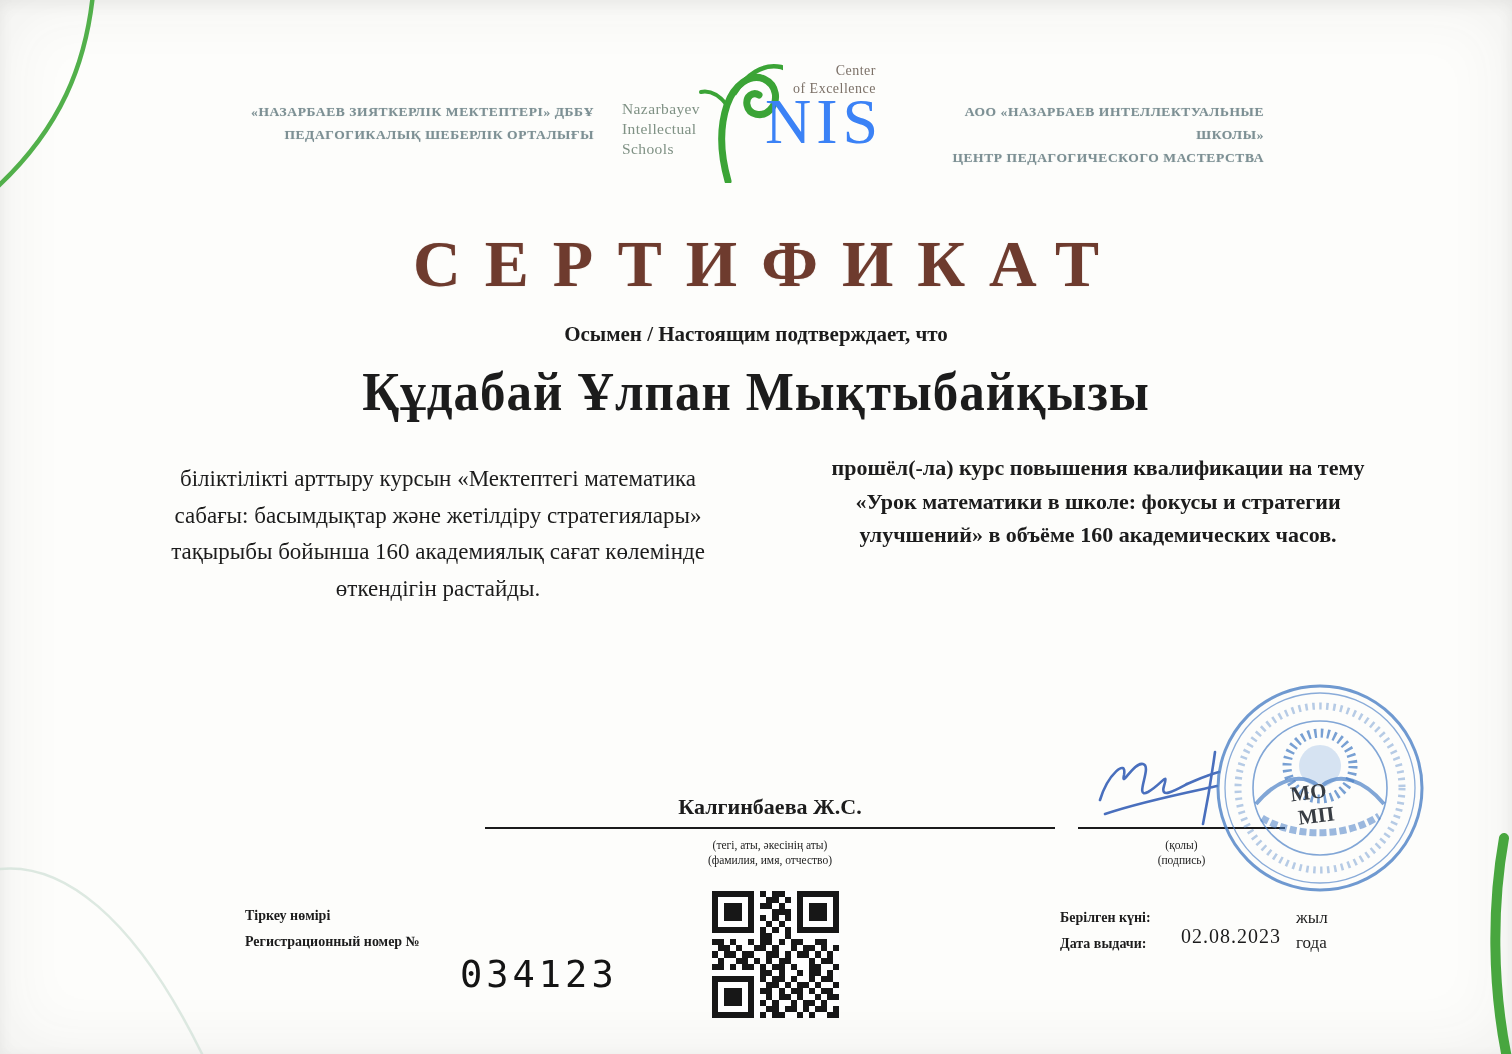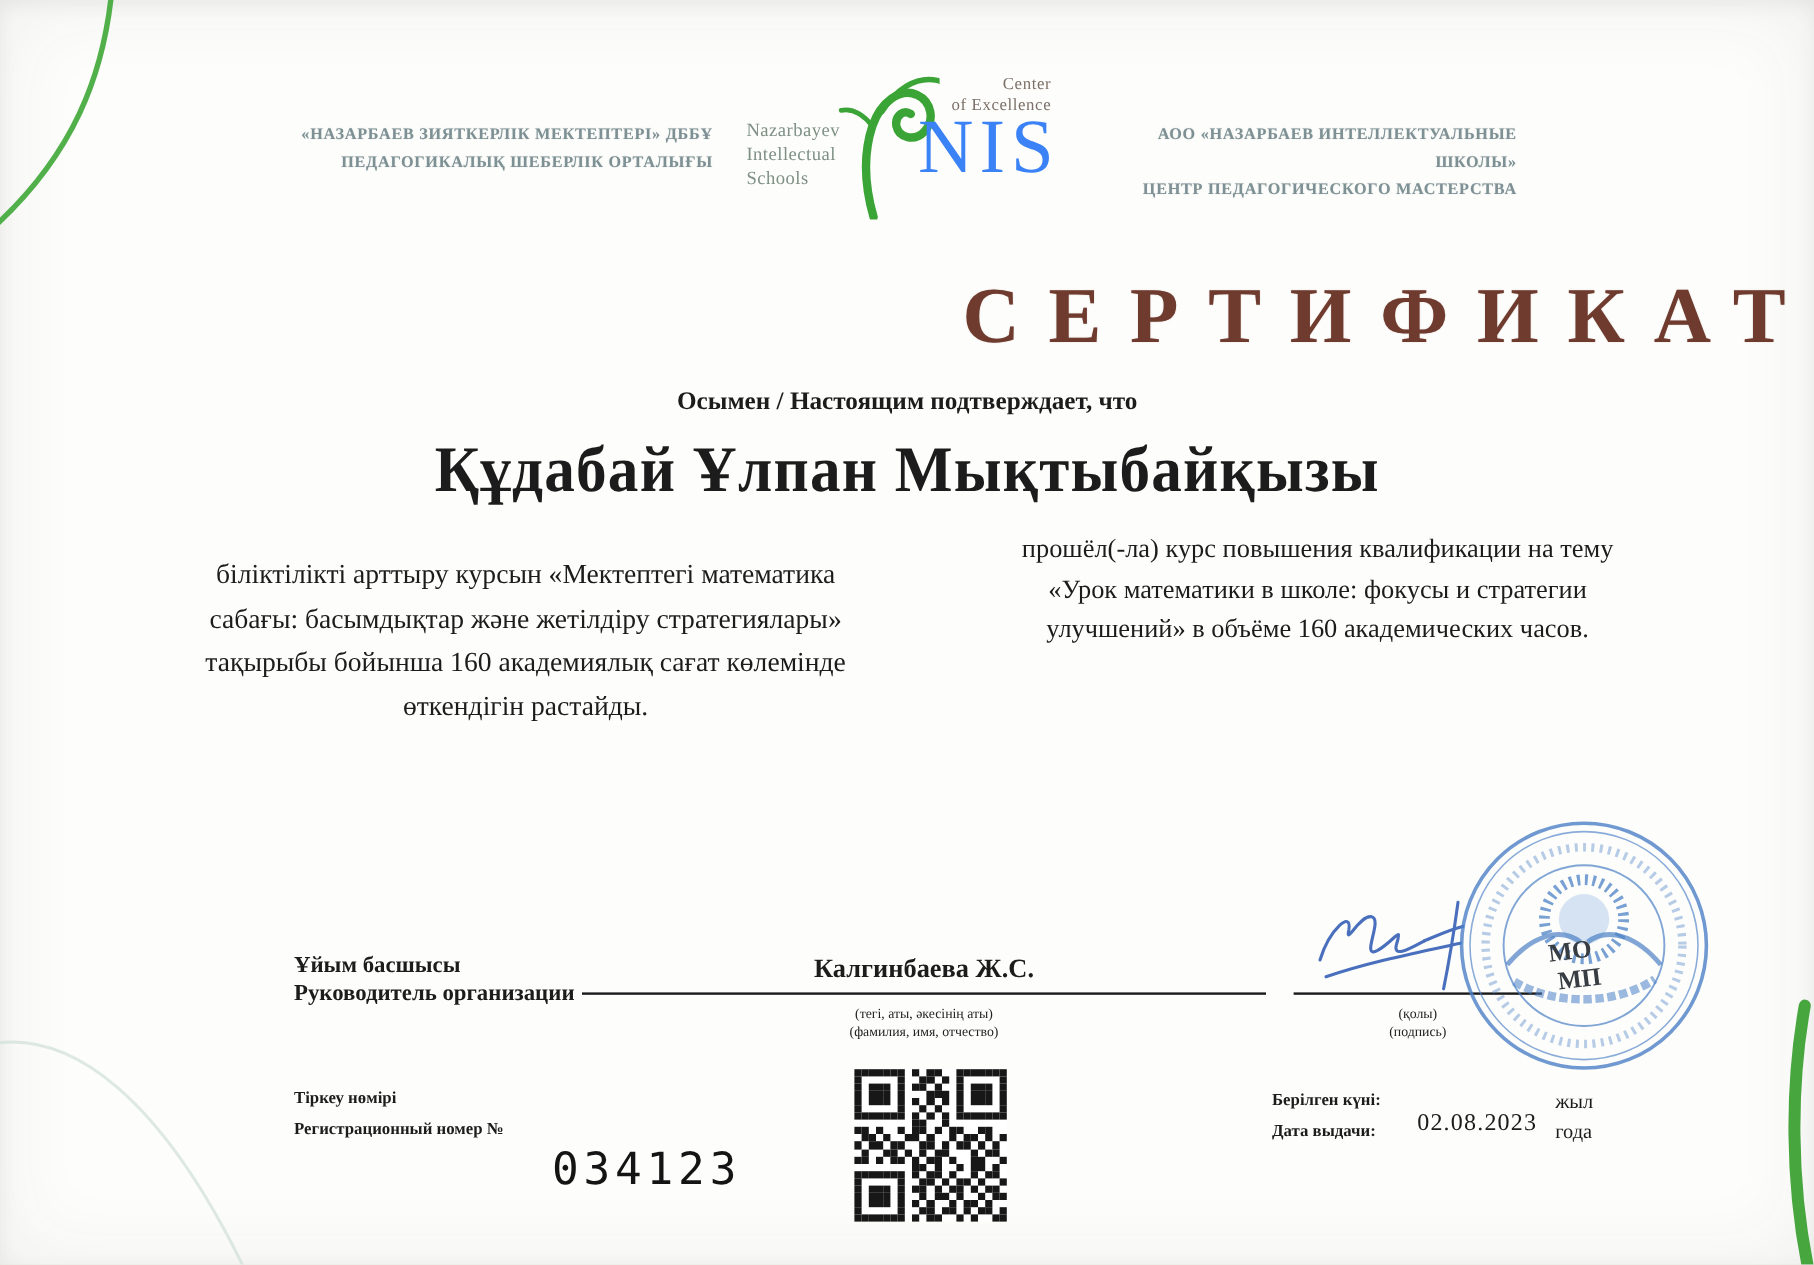--- a/index.html
+++ b/index.html
@@ -96,34 +96,30 @@
     </g>
   </svg>
 
   <div class="abs logo-coe" style="left:780px;top:62px;width:96px;">
     <div>Center</div>
     <div>of Excellence</div>
   </div>
 
   <div class="abs logo-nis" style="left:765px;top:85px;">NIS</div>
 
-  <div class="abs title" style="left:0;top:226px;text-align:right;">СЕРТИФИКАТ</div>
+  <div class="abs title" style="left:0;top:226px;">СЕРТИФИКАТ</div>
 
   <div class="abs confirm" style="left:0;top:322px;">Осымен / Настоящим подтверждает, что</div>
 
   <div class="abs name" style="left:0;top:363px;">Құдабай Ұлпан Мықтыбайқызы</div>
 
   <div class="abs para" style="left:162px;top:461px;width:552px;">біліктілікті арттыру курсын «Мектептегі математика сабағы: басымдықтар және жетілдіру стратегиялары» тақырыбы бойынша 160 академиялық сағат көлемінде өткендігін растайды.</div>
 
-  <div class="abs para ru" style="left:822px;top:440px;width:552px;">прошёл(-ла) курс повышения квалификации на тему «Урок математики в школе: фокусы и стратегии улучшений» в объёме 160 академических часов.</div>
-
-  <div class="abs role" style="left:245px;top:793px;">
-    <div>Ұйым басшысы</div>
-    <div>Руководитель организации</div>
-  </div>
+  <div class="abs para ru" style="left:822px;top:451px;width:552px;font-weight:bold;">прошёл(-ла) курс повышения квалификации на тему «Урок математики в школе: фокусы и стратегии улучшений» в объёме 160 академических часов.</div>
+
 
   <div class="abs headname" style="left:485px;top:794px;width:570px;">Калгинбаева Ж.С.</div>
   <div class="abs sigline" style="left:485px;top:800px;width:570px;height:27px;"></div>
   <div class="abs caption" style="left:485px;top:838px;width:570px;">
     <div>(тегі, аты, әкесінің аты)</div>
     <div>(фамилия, имя, отчество)</div>
   </div>
 
   <div class="abs sigline" style="left:1078px;top:800px;width:207px;height:27px;"></div>
   <div class="abs caption" style="left:1078px;top:838px;width:207px;">

